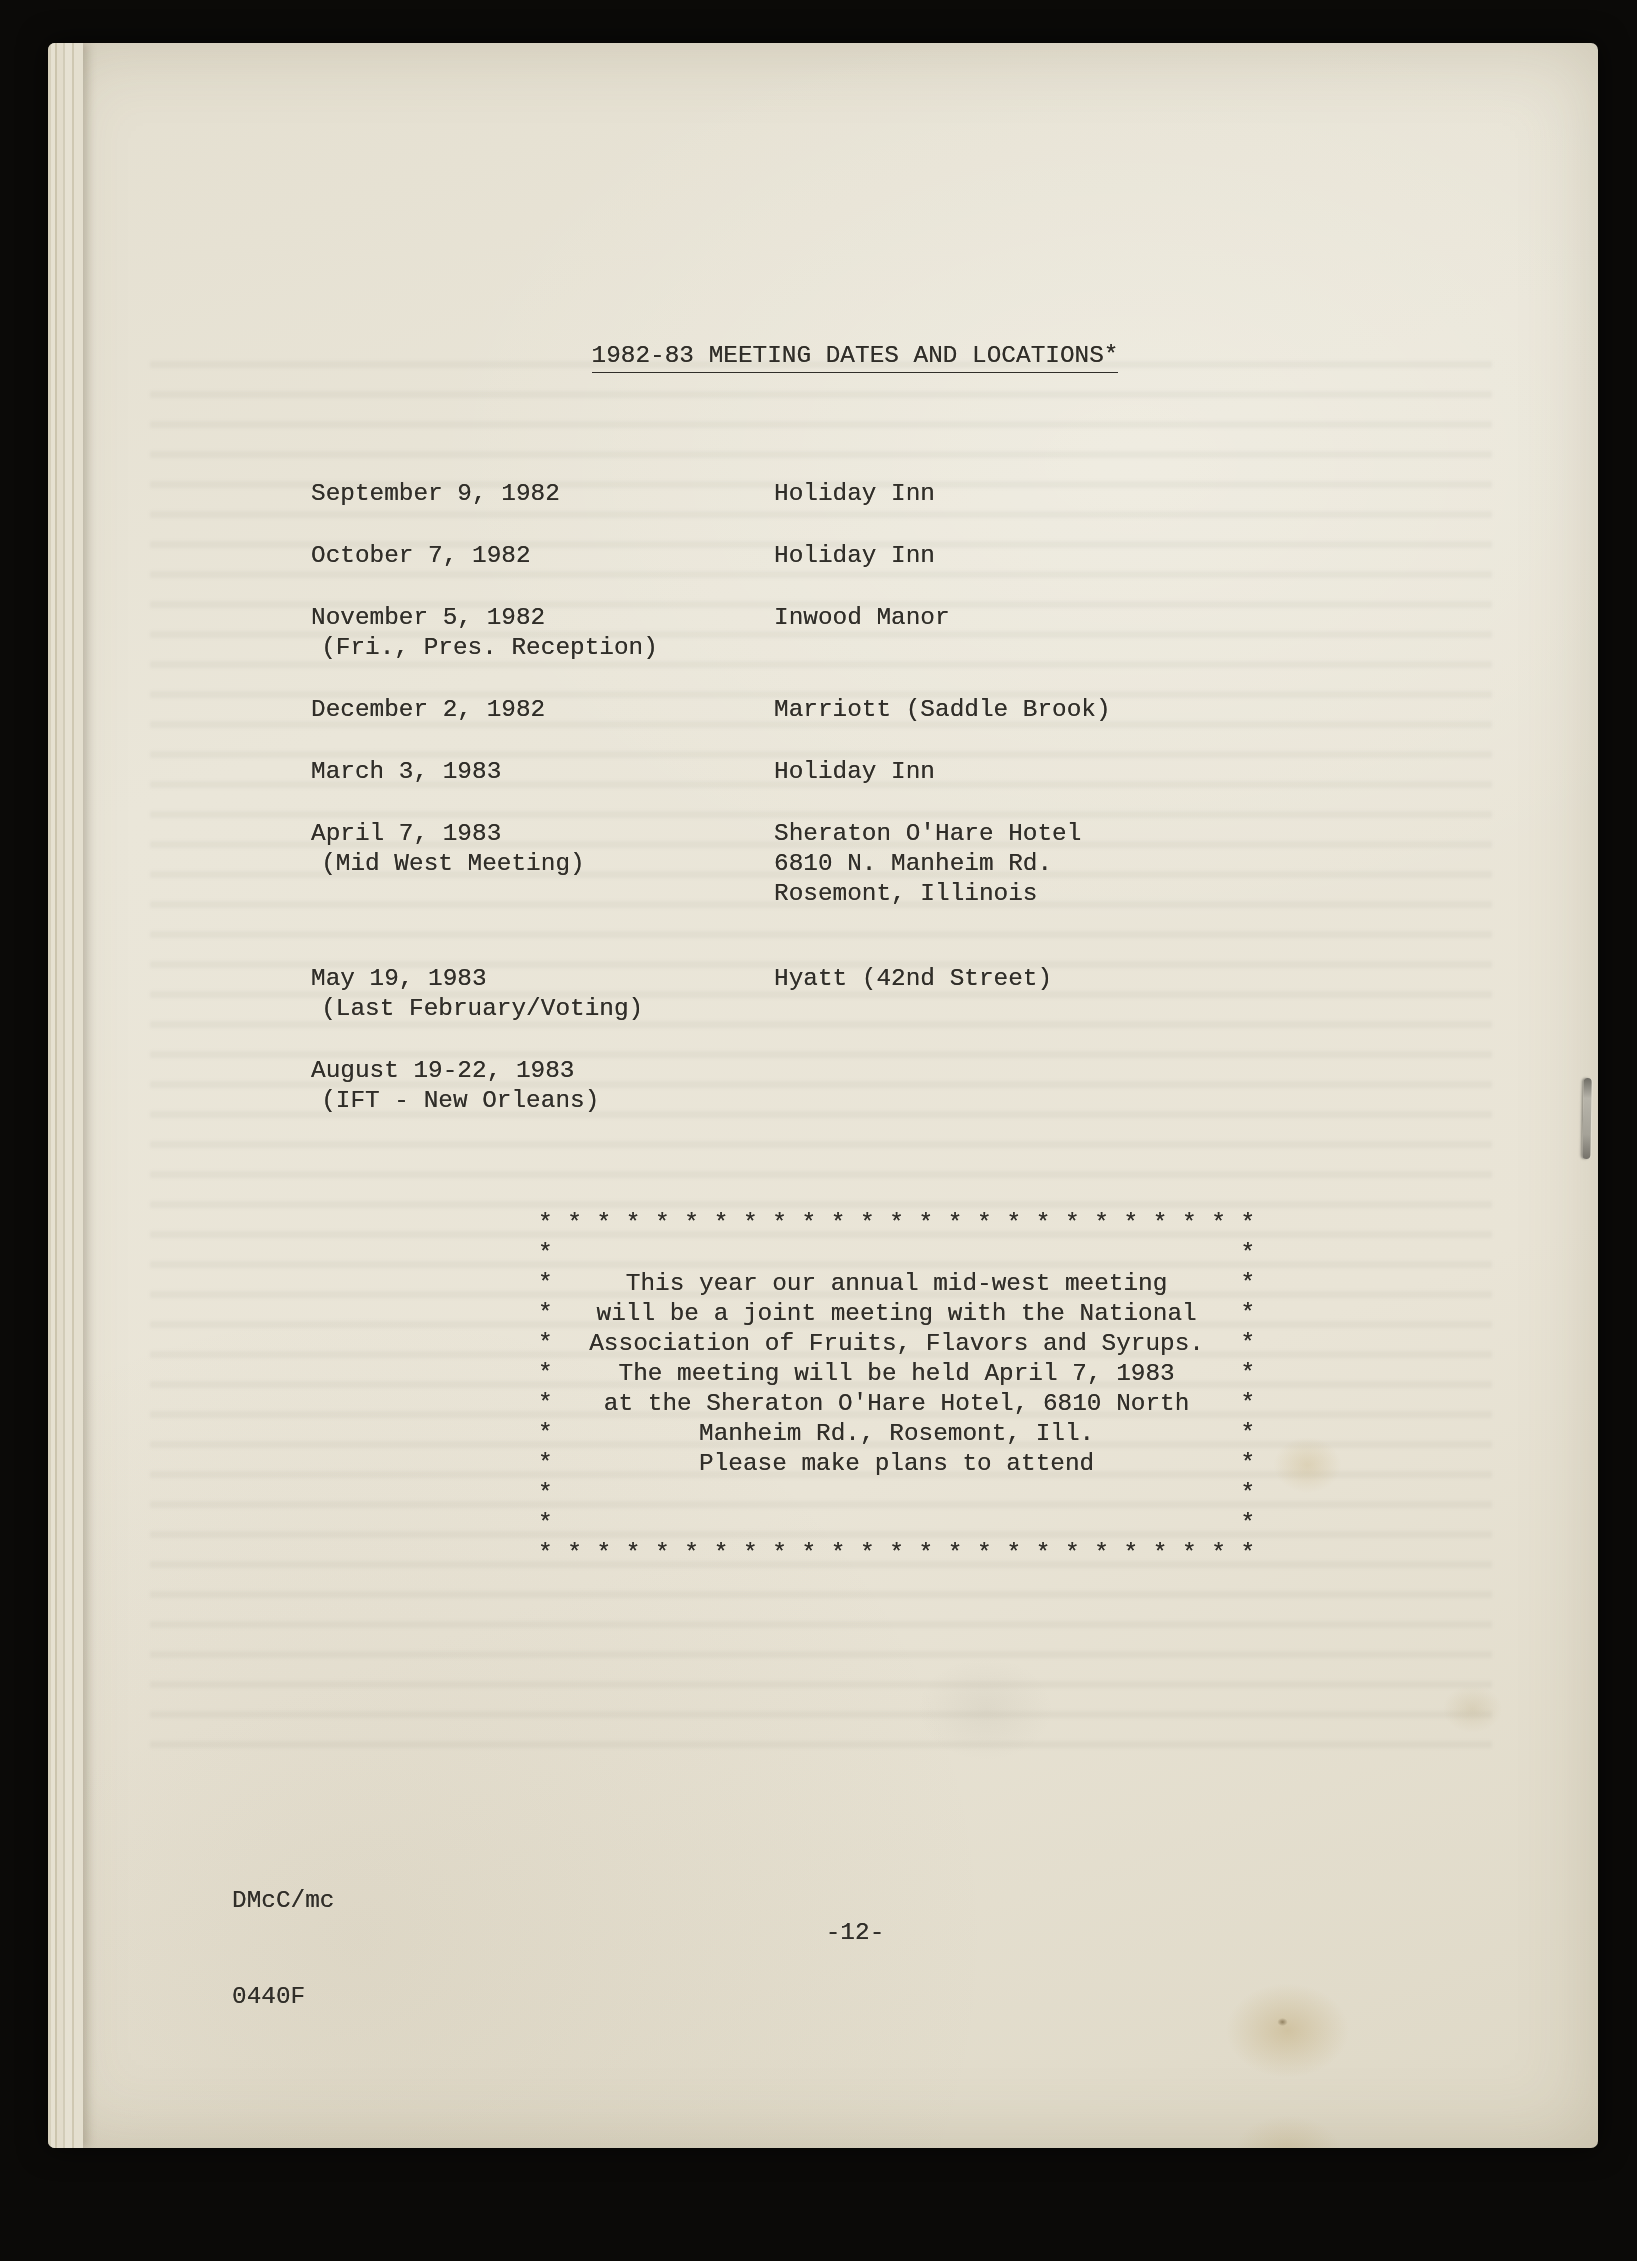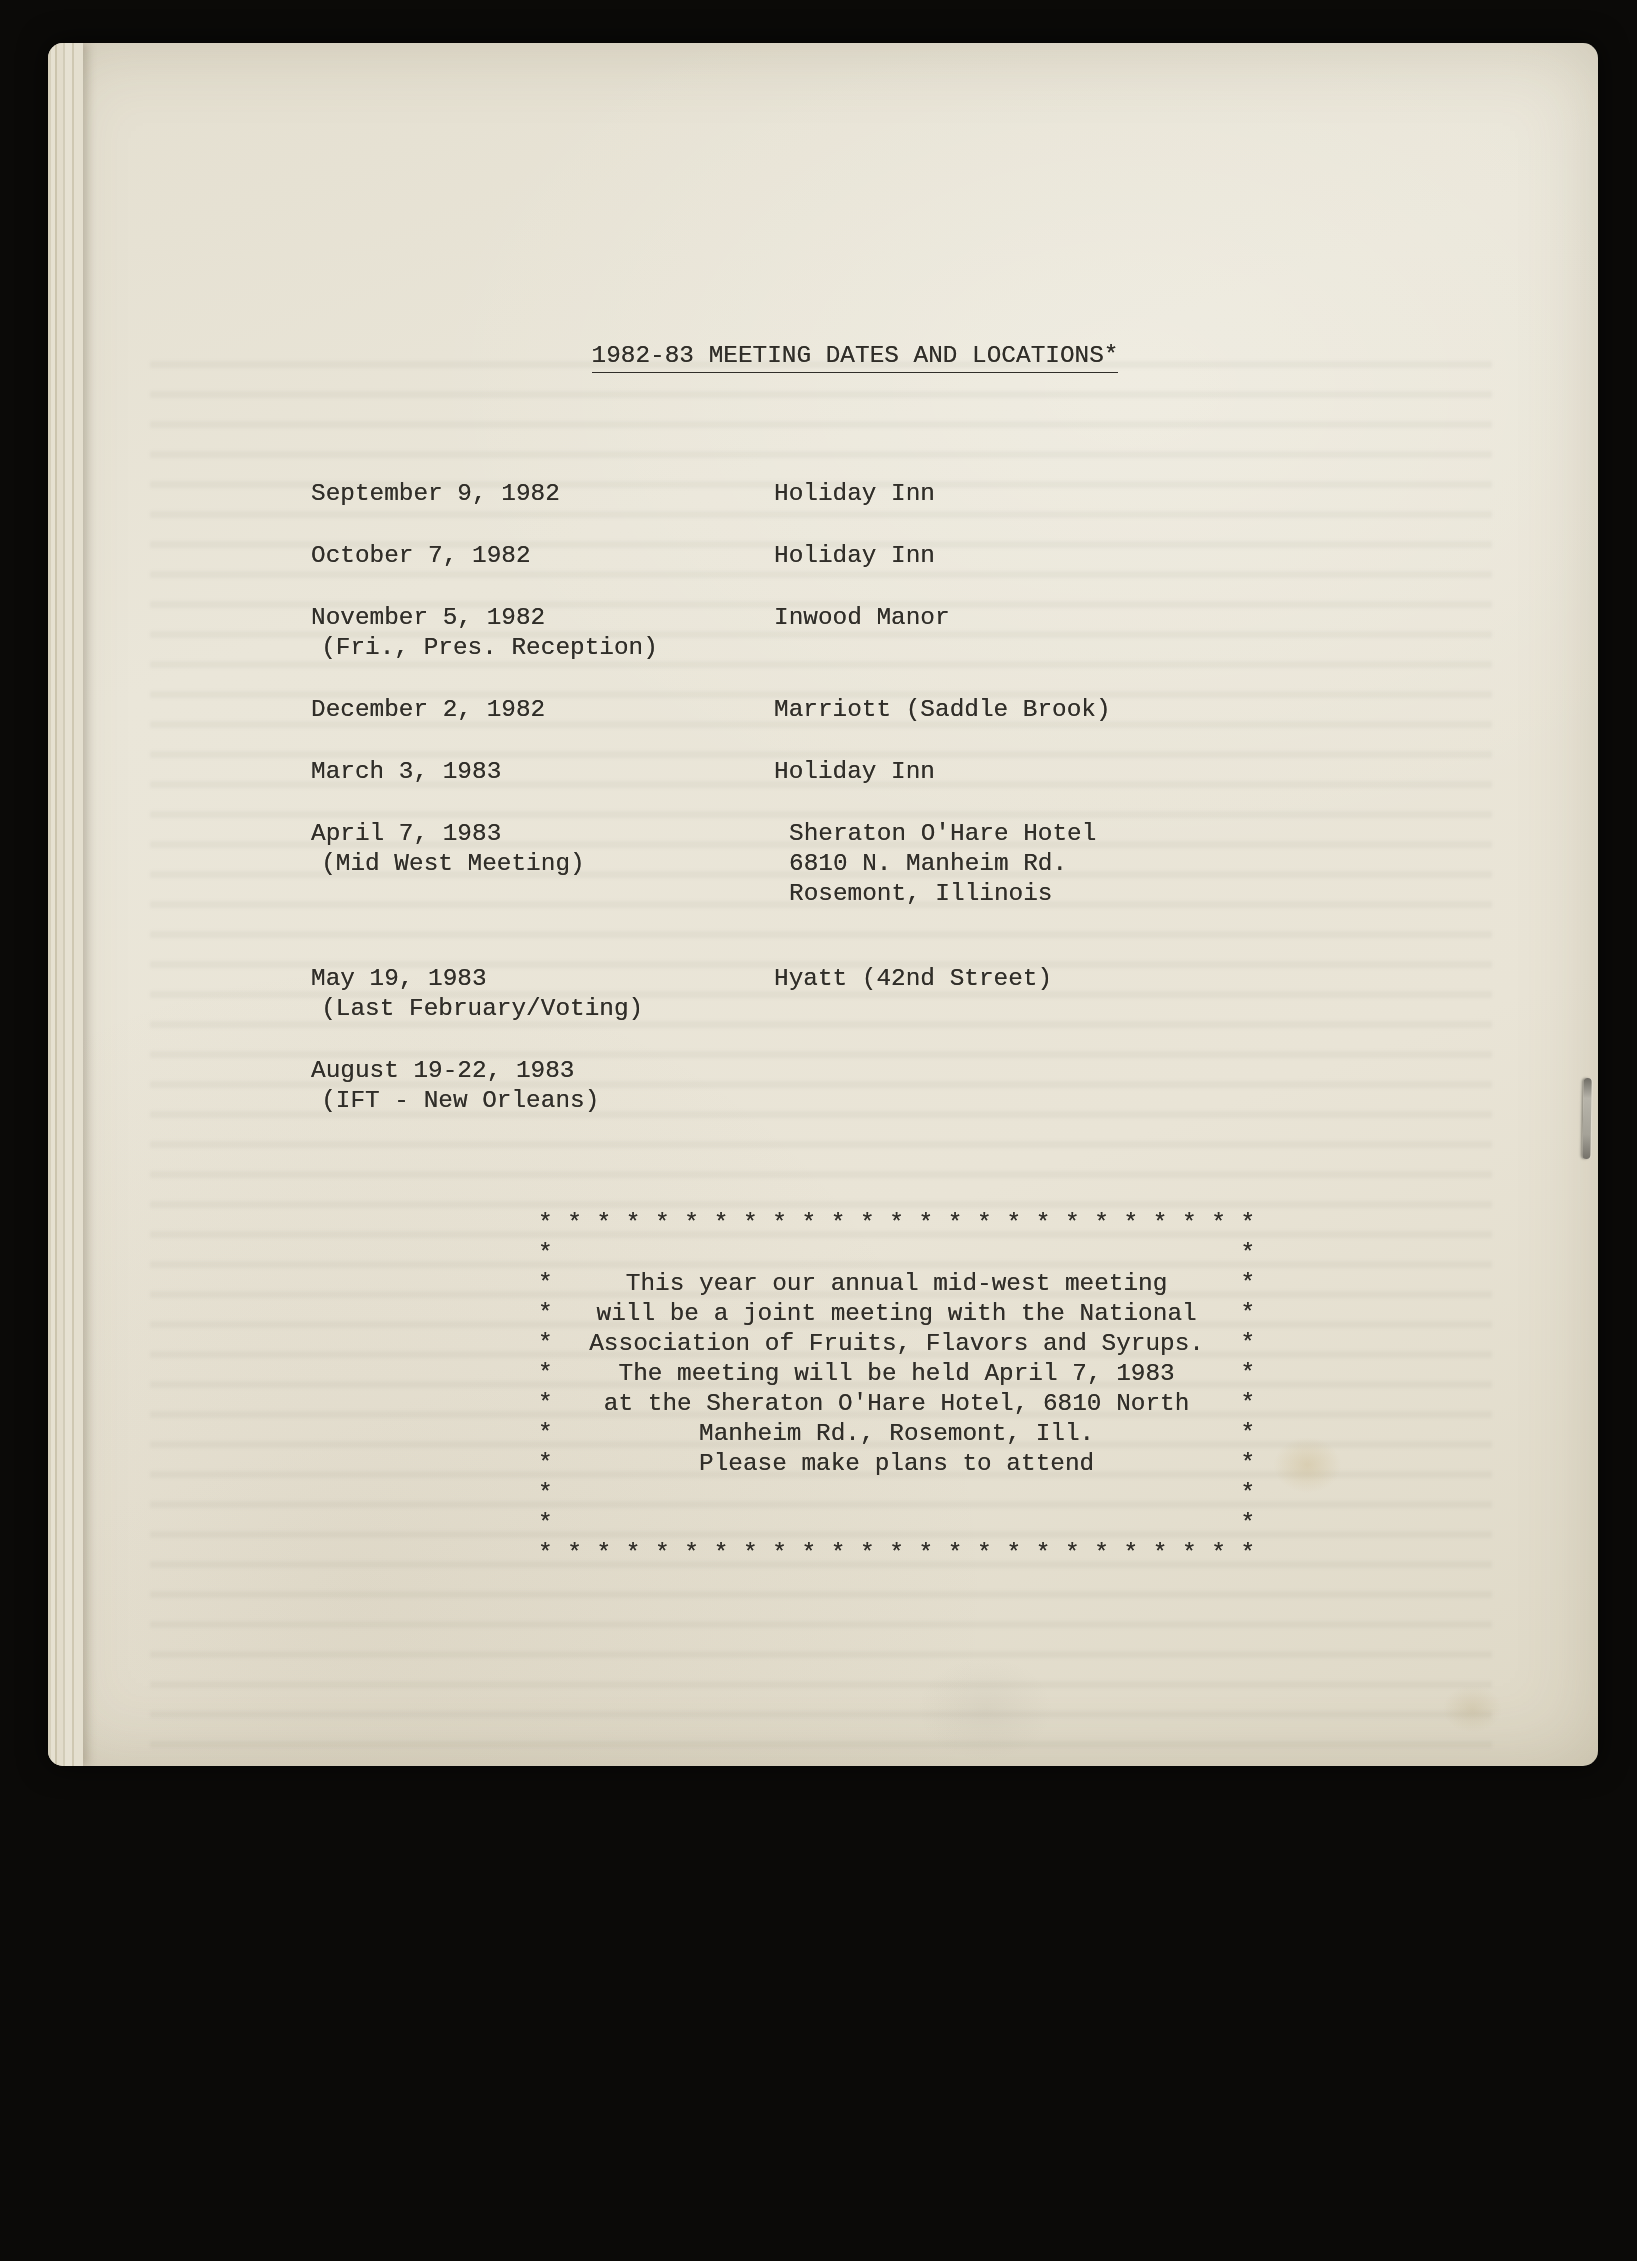--- a/index.html
+++ b/index.html
@@ -12,22 +12,22 @@
     background: #0b0a08;
     position: relative;
     overflow: hidden;
     font-family: "Liberation Mono", "DejaVu Sans Mono", monospace;
   }
   .paper {
     position: absolute;
     left: 48px;
     top: 43px;
     width: 1550px;
-    height: 1723px;
-    border-radius: 15px;
+    height: 2105px;
+    border-radius: 7px;
     background:
       radial-gradient(1023px 682px at 70% 20%, rgba(255,255,250,0.25), rgba(255,255,250,0) 70%),
       radial-gradient(910px 910px at 20% 90%, rgba(120,100,60,0.08), rgba(120,100,60,0) 70%),
       linear-gradient(160deg, #e4dfd0 0%, #eae6d9 30%, #e9e4d6 65%, #ded8c6 100%);
     box-shadow: inset 0 0 80px rgba(110,95,60,0.22), 0 0 28.4px rgba(0,0,0,0.65);
     overflow: hidden;
     color: #302e29;
     font-size: 24.4px;
     line-height: 30px;
     text-shadow: 0 0 0.6px rgba(48,46,41,0.75);
@@ -65,21 +65,21 @@
   }
   .meetings {
     position: absolute;
     left: 263px;
     top: 436px;
   }
   .meeting {
     display: flex;
     margin-bottom: 32px;
   }
-  .meeting.gap-lg { margin-bottom: 55px; gap: 15px; }
+  .meeting.gap-lg { margin-bottom: 55px; }
   .col-date { width: 463px; }
   .col-loc { }
   .m-line { white-space: pre; }
   .m-line.sub { padding-left: 10.2px; }
   .notice {
     position: absolute;
     left: 490px;
     top: 1166px;
     width: max-content;
   }

